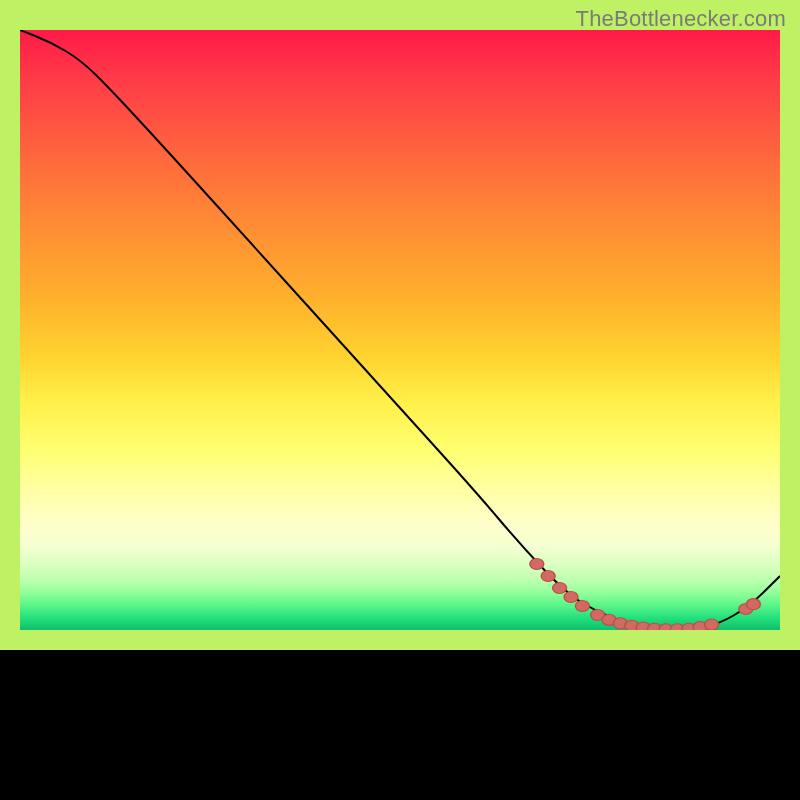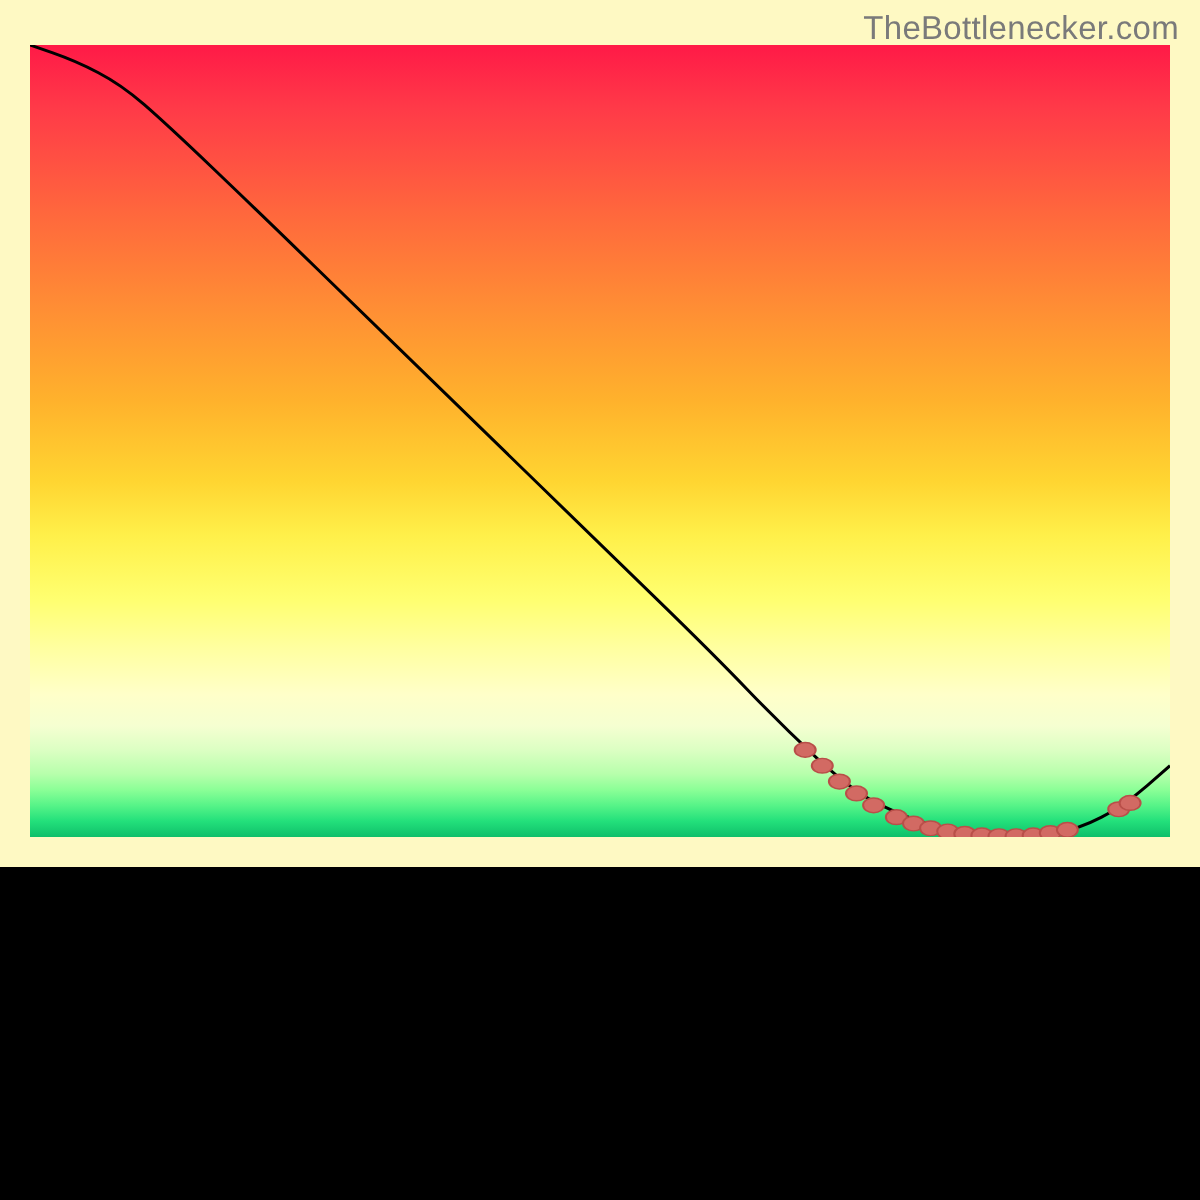--- a/index.html
+++ b/index.html
@@ -7,22 +7,22 @@
     padding: 0;
     width: 800px;
     height: 800px;
     background: #000;
     overflow: hidden;
     font-family: Arial, Helvetica, sans-serif;
   }
   .frame {
     position: relative;
     width: 800px;
-    height: 578px;
-    background: #fef9c3;
+    height: 650px;
+    background: #bef264;
     text-align: right;
   }
   .attribution {
     position: absolute;
     top: 6px;
     right: 14px;
     color: #7a7a7a;
     font-size: 22px;
     letter-spacing: 0.2px;
     z-index: 5;

